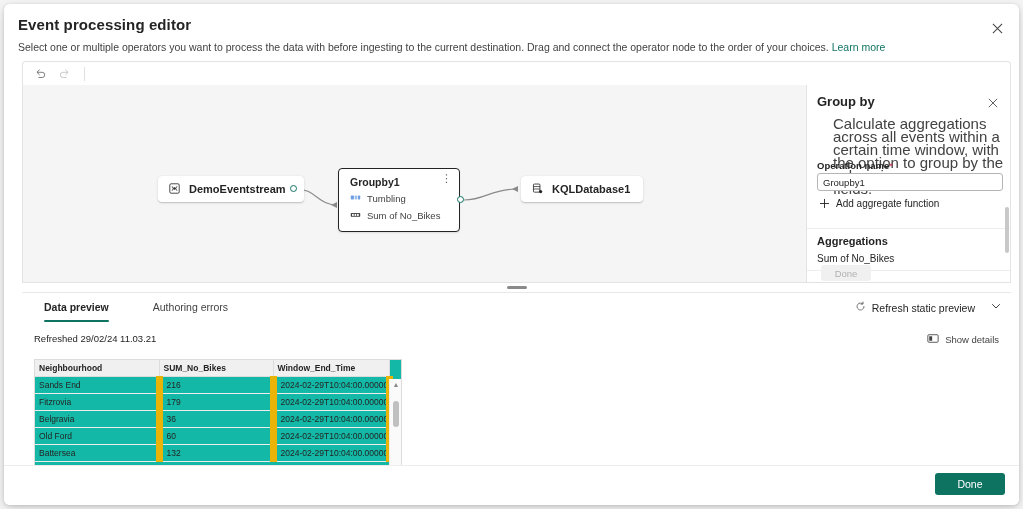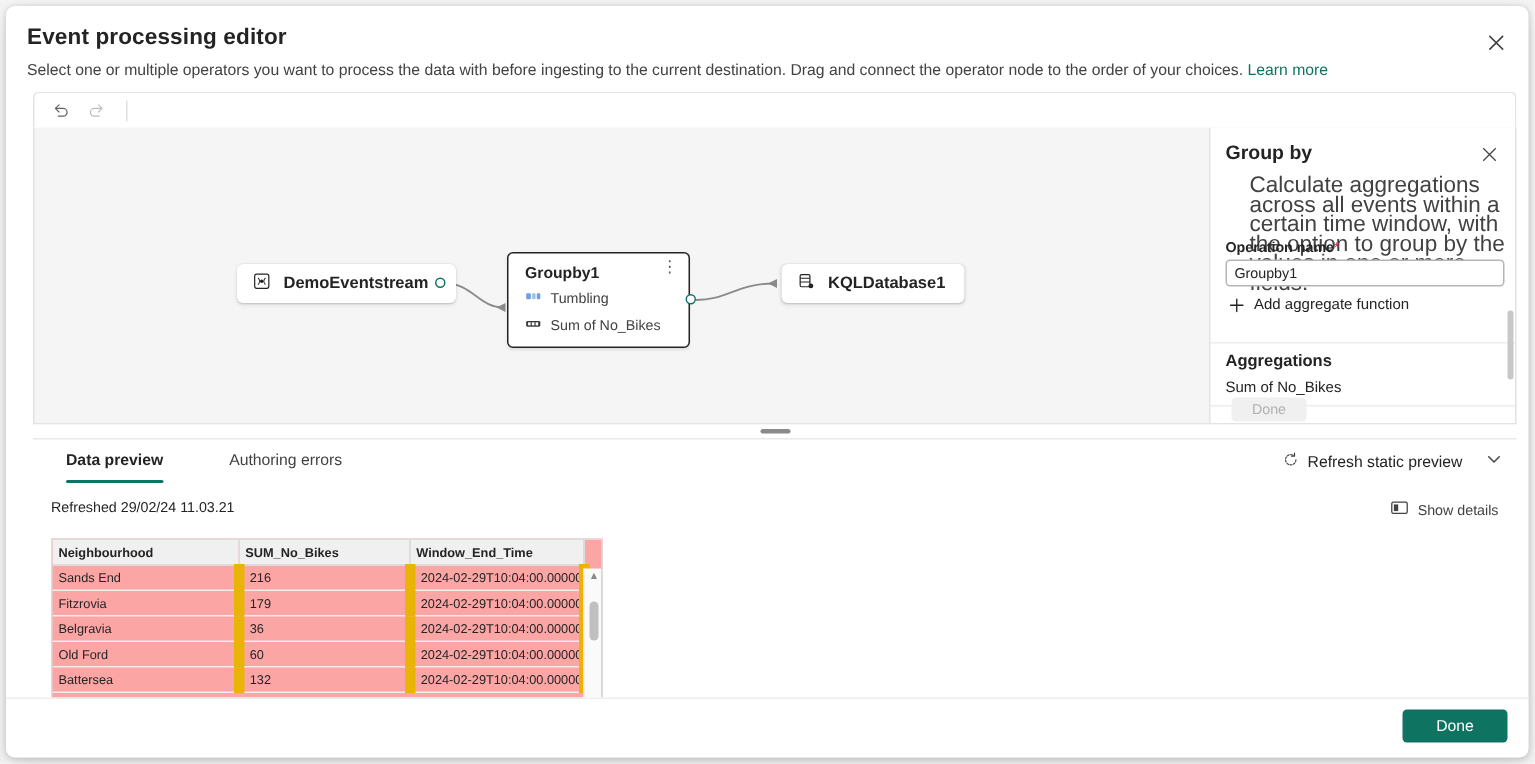--- a/index.html
+++ b/index.html
@@ -215,21 +215,21 @@
   .showdet {
     position: absolute; right: 12px; top: 40px;
     display: flex; align-items: center; gap: 6px;
     font-size: 9.5px; color: #424242; cursor: pointer;
   }
 
   
   .tbl-wrap {
     position: absolute; left: 12px; top: 66px;
     width: 368px; height: 126px;
-    border: 1px solid #dcdcdc; background: #fca5a5;
+    border: 1px solid #dcdcdc; background: #14b8a6;
     overflow: hidden;
   }
   table { border-collapse: collapse; width: 354px; table-layout: fixed; }
   th {
     background: #f0f0f0; text-align: left;
     font-size: 8.5px; font-weight: 700; color: #242424;
     padding: 3px 4px; border-right: 1px solid #dcdcdc;
     border-bottom: 1px solid #dcdcdc; height: 13px;
   }
   td {

